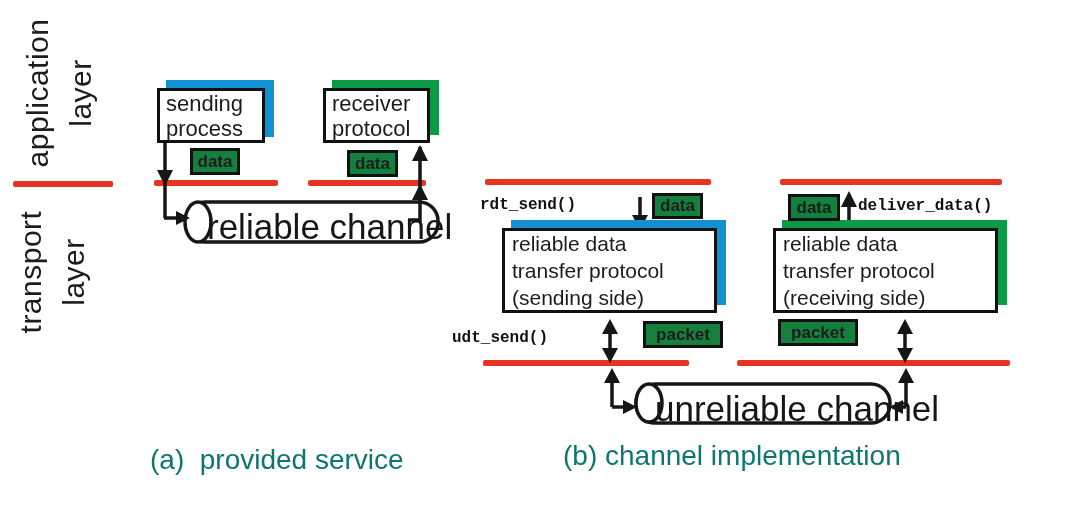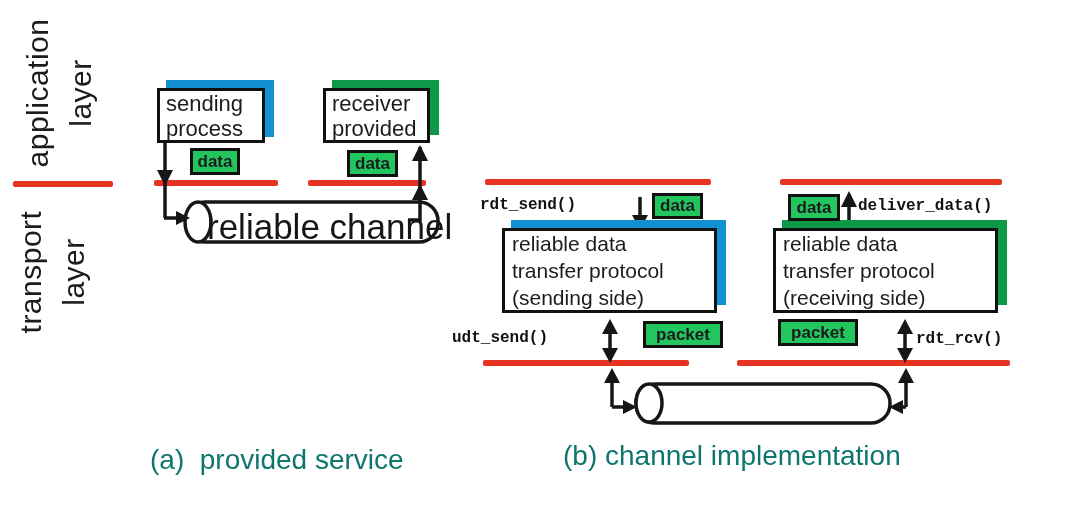--- a/index.html
+++ b/index.html
@@ -20,21 +20,21 @@
   .shadowbox .face{
     position:relative;background:#fff;border:3.4px solid #111;box-sizing:border-box;
     white-space:pre-line;display:flex;flex-direction:column;justify-content:center;
   }
   .shadow.blue{background:var(--sender,#1191d2);}
   .shadow.green{background:var(--receiver,#0d9a48);}
   .proc .face{font-size:22px;line-height:25px;padding:2px 6px;}
   .proto .face{font-size:21px;line-height:27px;padding:1px 7px;}
   
   .taglabel{
-    position:absolute;background:#22c55e;border:3px solid #111;box-sizing:border-box;
+    position:absolute;background:#15803d;border:3px solid #111;box-sizing:border-box;
     font-weight:bold;font-size:17px;display:flex;align-items:center;justify-content:center;
   }
   
   .code{
     position:absolute;font-family:"Liberation Mono","DejaVu Sans Mono",monospace;
     font-weight:bold;font-size:16px;color:#111;white-space:nowrap;
   }
   
   .chantext{
     position:absolute;font-size:35px;color:#161616;text-align:center;white-space:nowrap;
@@ -130,21 +130,21 @@
   </svg>
 
   <div class="shadowbox proc" style="left:157px;top:88px;width:108px;height:57px;">
     <div class="shadow blue"></div>
     <div class="face" style="width:108px;height:55px;">sending
 process</div>
   </div>
   <div class="shadowbox proc" style="left:323px;top:88px;width:107px;height:55px;">
     <div class="shadow green"></div>
     <div class="face" style="width:107px;height:55px;">receiver
-provided</div>
+protocol</div>
   </div>
 
   <div class="taglabel" style="left:190px;top:148px;width:50px;height:27px;">data</div>
   <div class="taglabel" style="left:347px;top:150px;width:51px;height:27px;">data</div>
 
   <div class="chantext" style="left:207px;top:207px;width:218px;">reliable channel</div>
 
   <div class="shadowbox proto" style="left:502px;top:228px;width:215px;height:85px;">
     <div class="shadow blue"></div>
     <div class="face" style="width:215px;height:85px;">reliable data
@@ -154,25 +154,25 @@
   <div class="shadowbox proto" style="left:773px;top:228px;width:225px;height:85px;">
     <div class="shadow green"></div>
     <div class="face" style="width:225px;height:85px;">reliable data
 transfer protocol
 (receiving side)</div>
   </div>
 
   <div class="code" style="left:480px;top:196px;">rdt_send()</div>
   <div class="code" style="left:858px;top:197px;">deliver_data()</div>
   <div class="code" style="left:452px;top:329px;">udt_send()</div>
-  <div class="code" style="left:916px;top:330px;">rdt_rcv()</div>
 
   <div class="taglabel" style="left:652px;top:193px;width:51px;height:26px;">data</div>
   <div class="taglabel" style="left:788px;top:194px;width:52px;height:27px;">data</div>
   <div class="taglabel" style="left:643px;top:321px;width:80px;height:27px;">packet</div>
   <div class="taglabel" style="left:778px;top:319px;width:80px;height:27px;">packet</div>
 
+  <div class="chantext" style="left:655px;top:389px;width:228px;">unreliable channel</div>
 
   <div class="caption" style="left:150px;top:444px;">(a)  provided service</div>
   <div class="caption" style="left:563px;top:440px;">(b) channel implementation</div>
 
 
 </div>
 
 </body></html>

